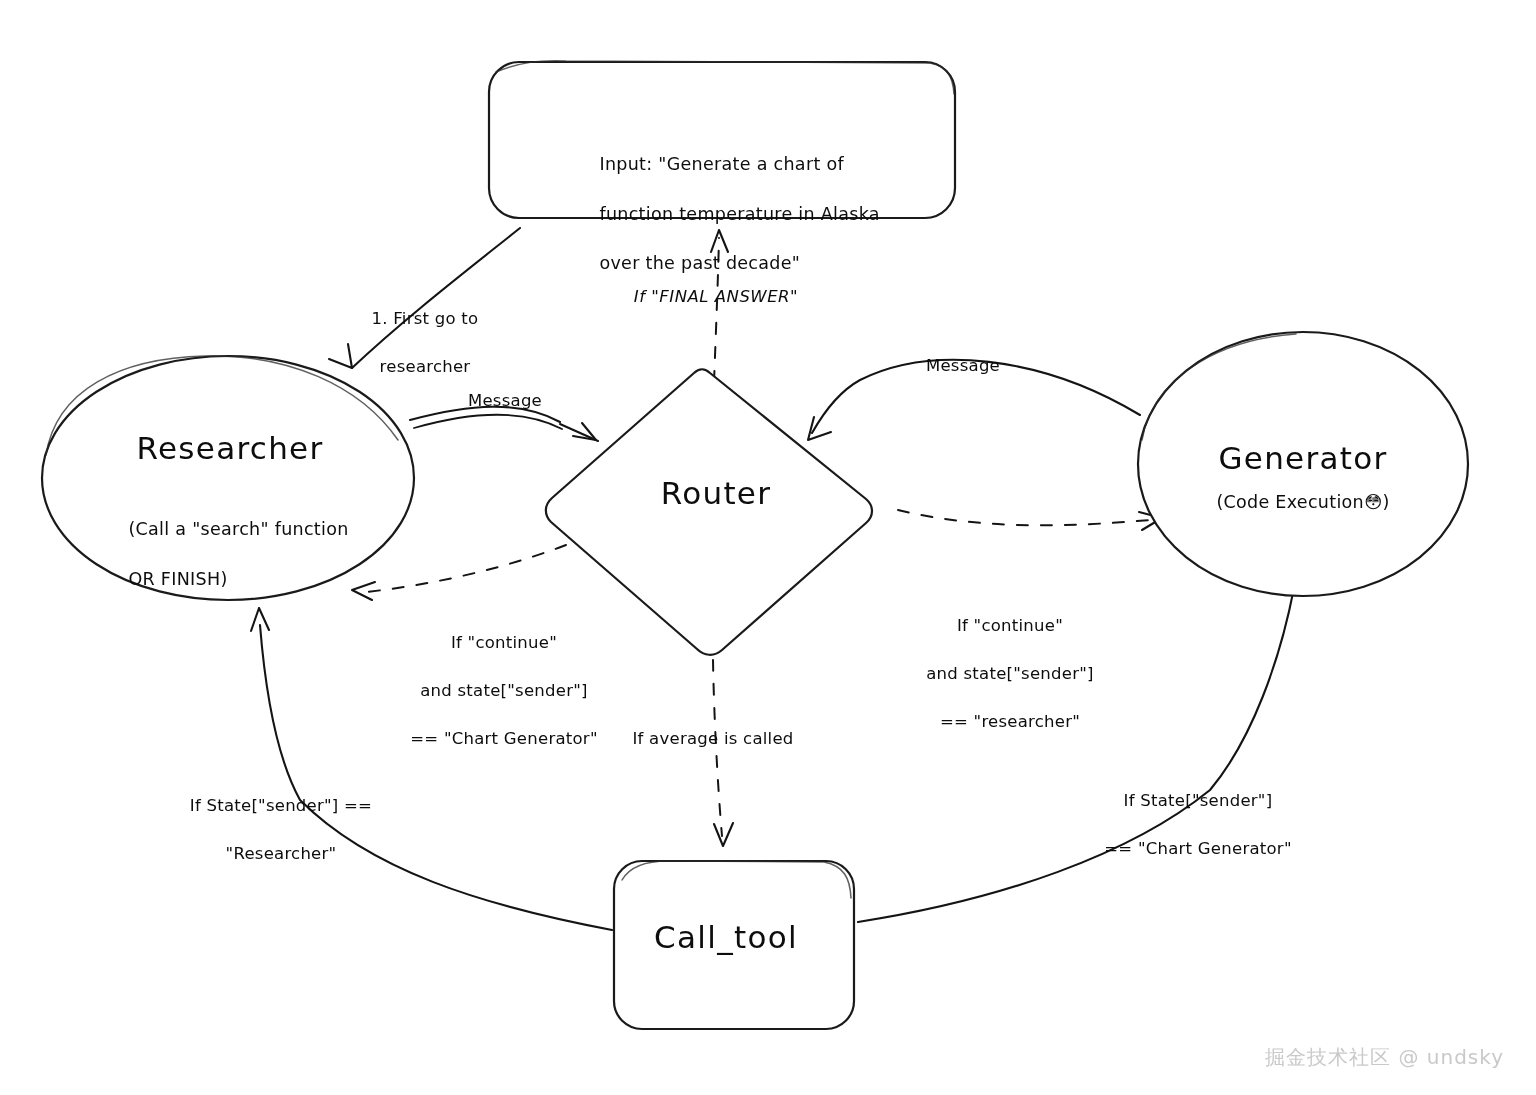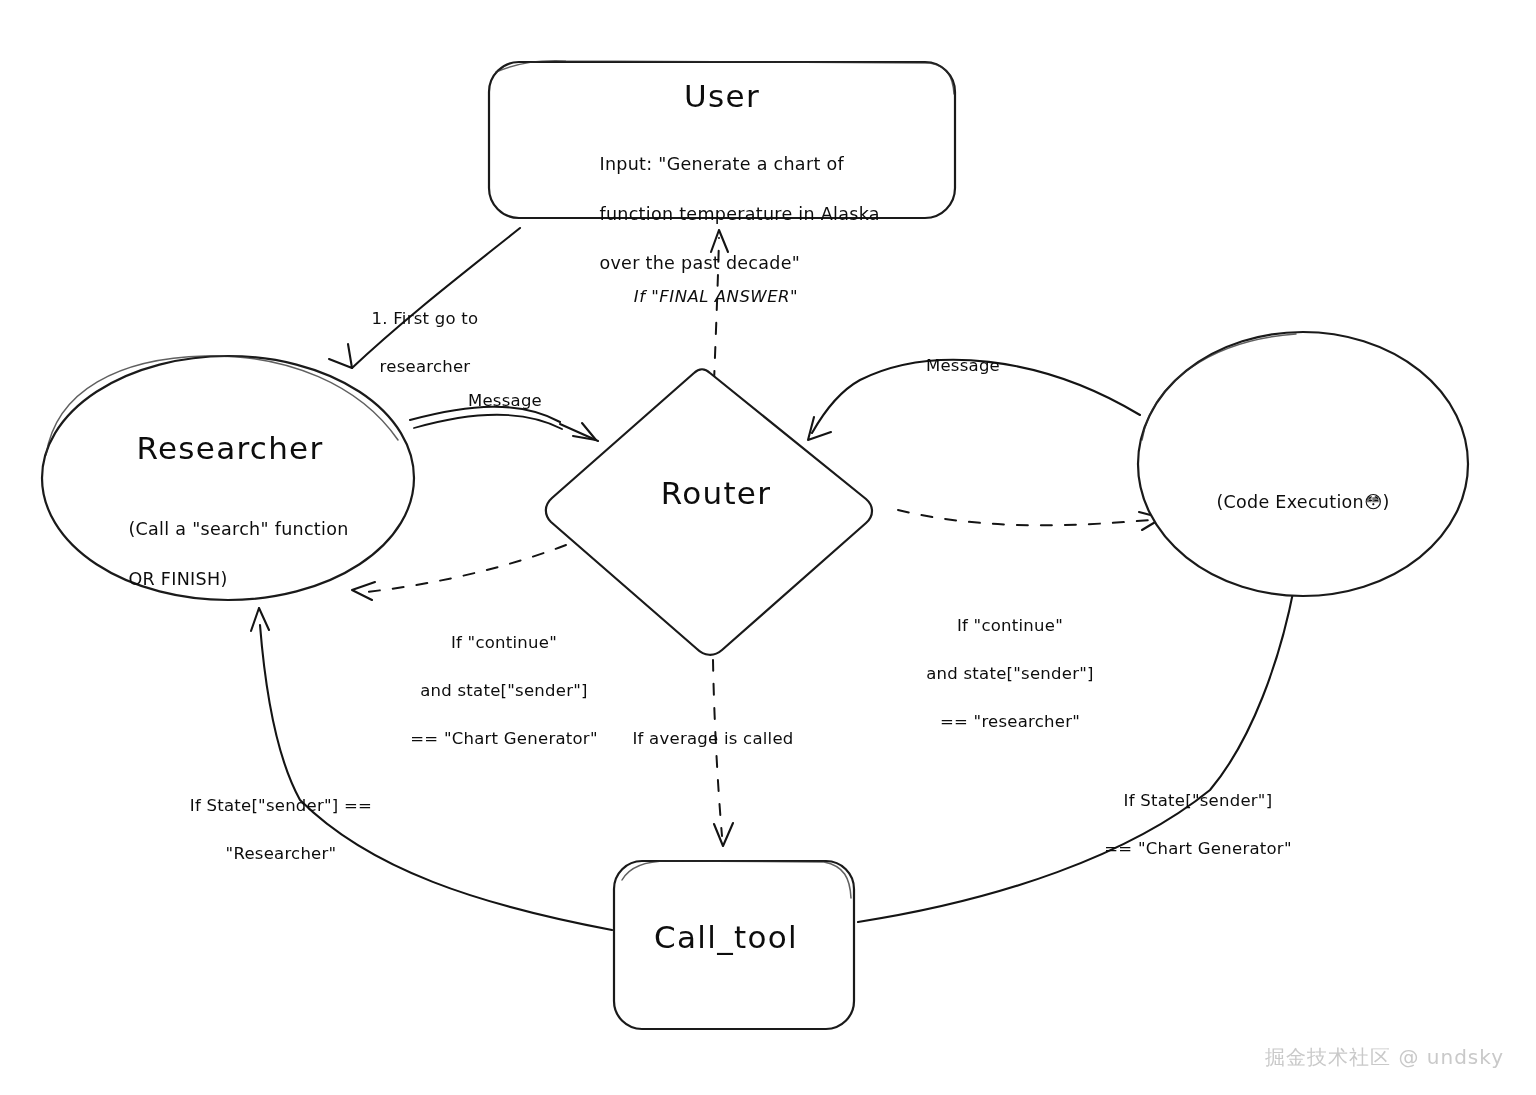--- a/index.html
+++ b/index.html
@@ -177,35 +177,35 @@
       <ellipse class="node-shape" cx="1303" cy="464" rx="165" ry="132"></ellipse>
       <path class="node-shape sketch2" d="M 1142,440 C 1152,382 1212,340 1296,334"></path>
     </g>
 
     <g>
       <rect class="node-shape" x="614" y="861" width="240" height="168" rx="28" ry="28"></rect>
       <path class="node-shape sketch2" d="M 622,880 C 630,866 646,861 668,861 L 824,862 C 844,866 850,878 851,898"></path>
     </g>
   </svg>
 
-  <div class="lbl node-title center" style="left:722px; top:76px; width:420px;">User</div>
   <div class="lbl node-sub" style="left:576px; top:127px; width:400px;">
     <span>Input: "Generate a chart of</span><br>
     <span>function temperature in Alaska</span><br>
     <span>over the past decade"</span>
   </div>
 
   <div class="lbl node-title center" style="left:230px; top:428px; width:360px;">Researcher</div>
   <div class="lbl node-sub" style="left:105px; top:492px; width:330px;">
     <span>(Call a "search" function</span><br>
     <span>OR FINISH)</span>
   </div>
 
   <div class="lbl node-title center" style="left:716px; top:444px; width:300px;margin-top:29px;">Router</div>
 
+  <div class="lbl node-title center" style="left:1303px; top:438px; width:330px;">Generator</div>
   <div class="lbl node-sub center" style="left:1303px; top:490px; width:330px;">(Code Execution😳)</div>
 
   <div class="lbl node-title center" style="left:726px; top:917px; width:300px;">Call_tool</div>
 
   <div class="lbl edge-label center" style="left:414px; top:283px; width:260px;">
     <span>1. First go to</span><br>
     <span>researcher</span>
   </div>
 
   <div class="lbl edge-label center" style="left:505px; top:389px; width:160px;">Message</div>

